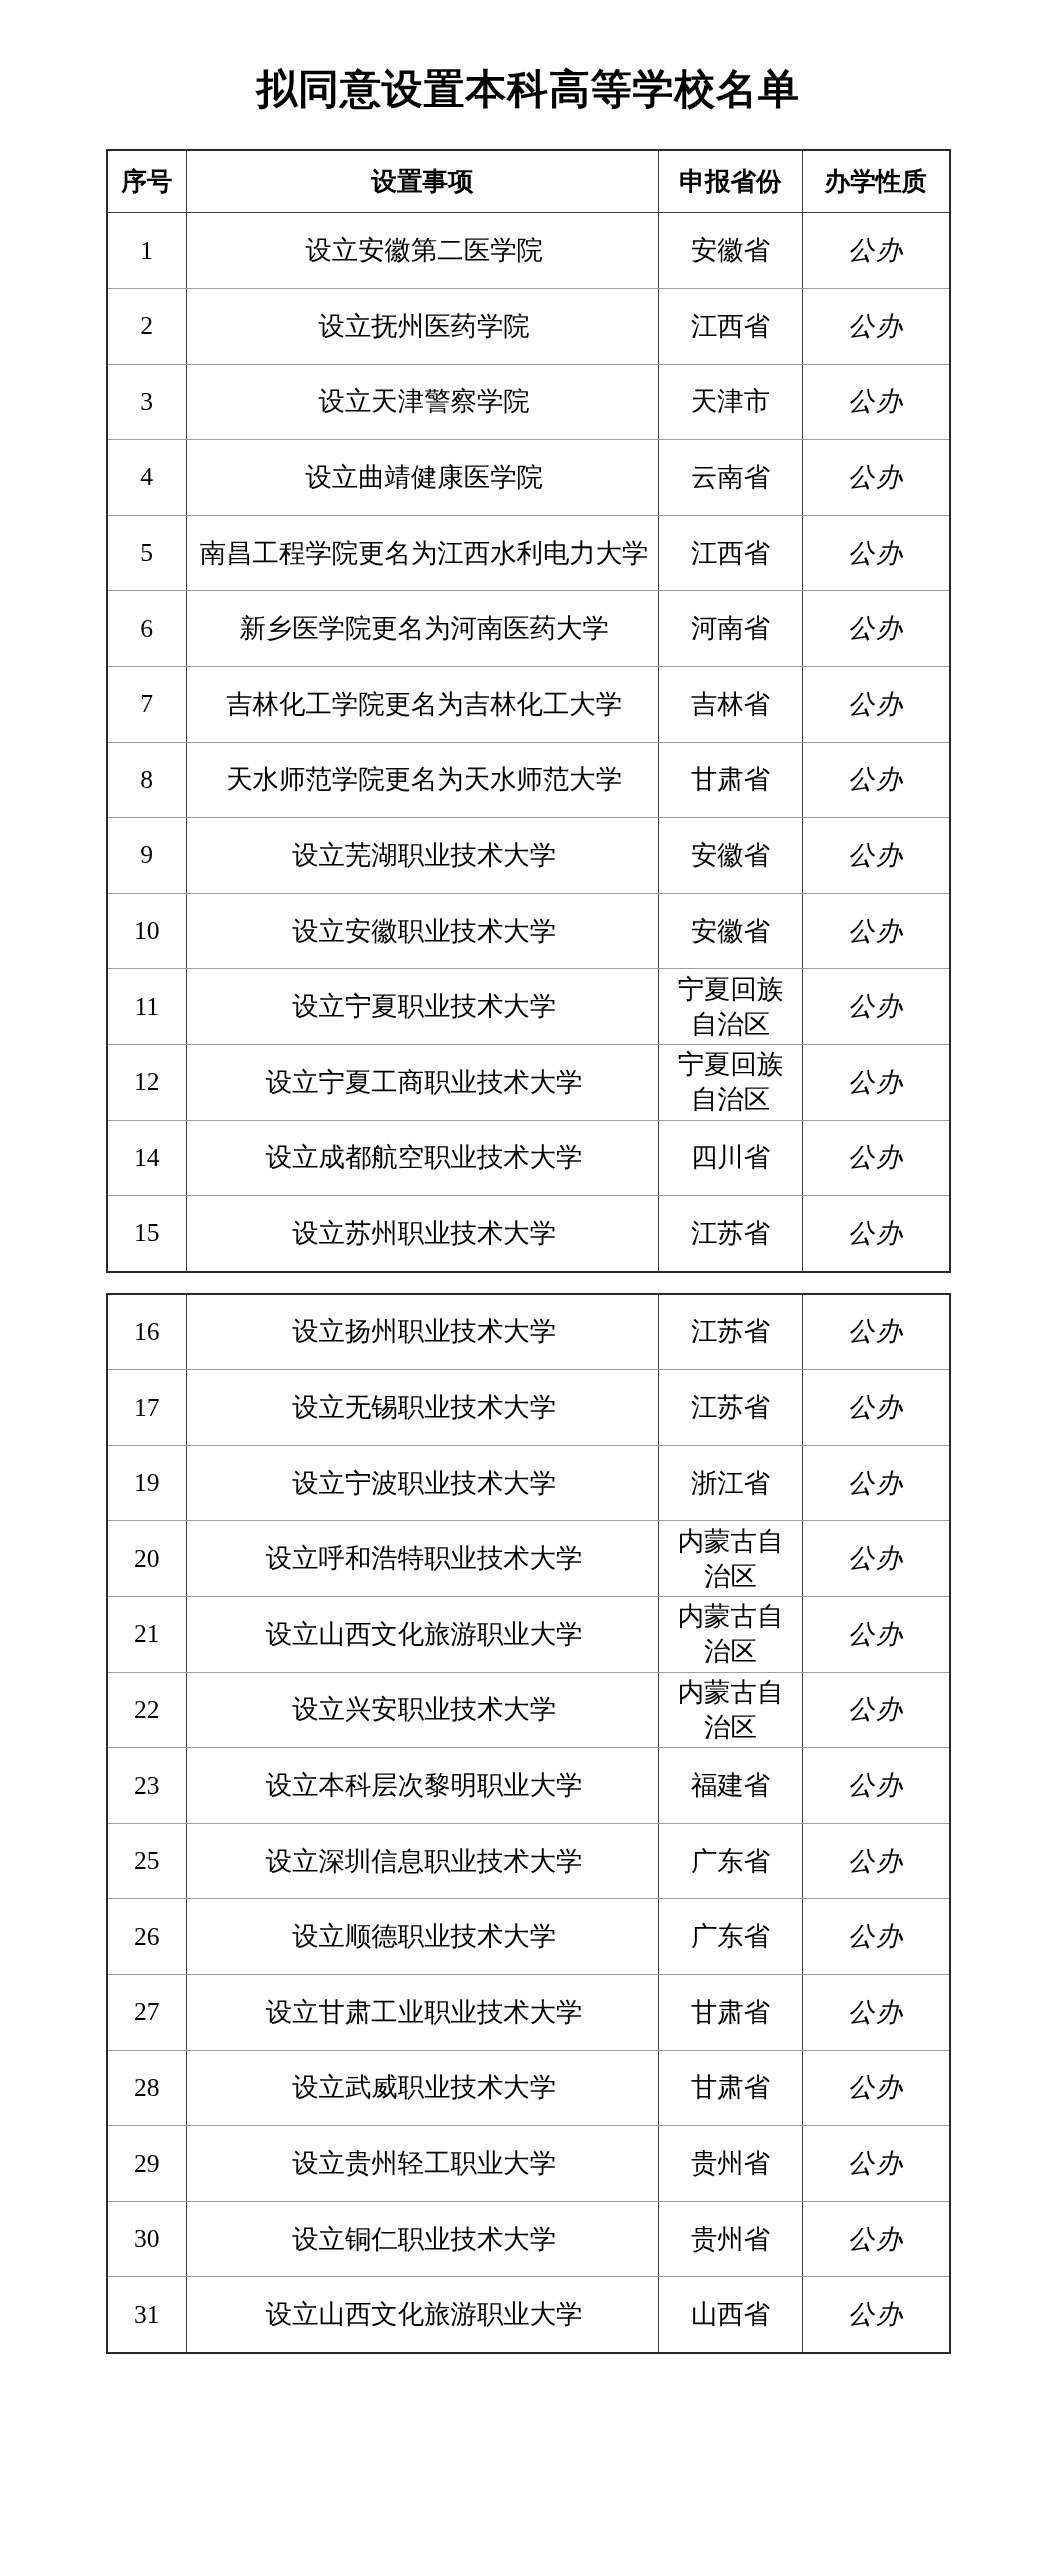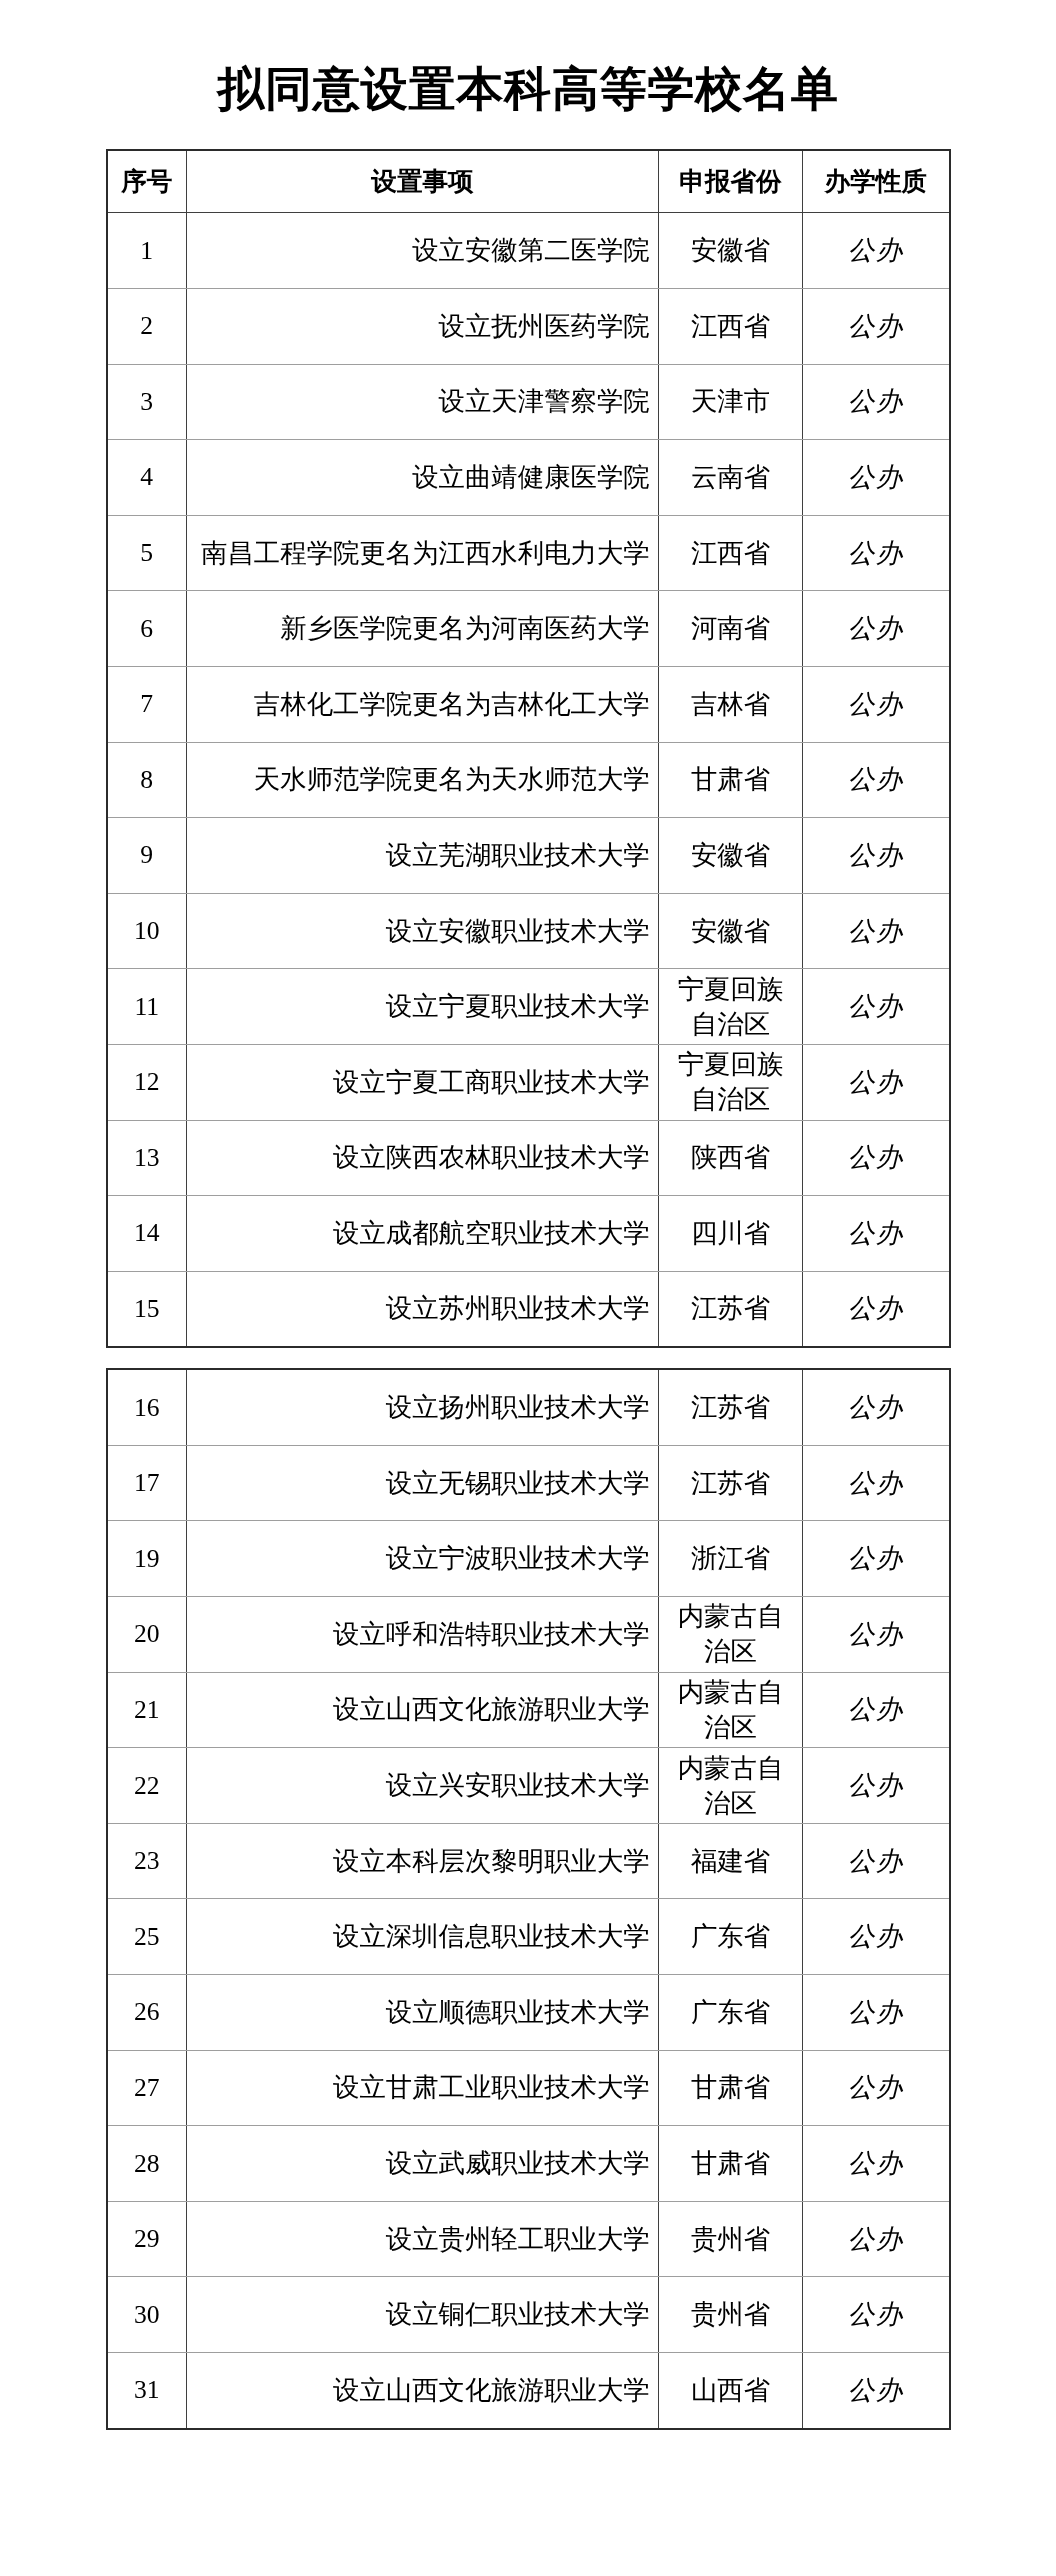--- a/index.html
+++ b/index.html
@@ -18,21 +18,21 @@
     min-height: 2576px;
     box-sizing: border-box;
     padding-top: 63px;
     background: #ffffff;
   }
   .doc-title {
     margin: 0 auto 33px auto;
     text-align: center;
     font-family: "Liberation Serif", serif;
     font-weight: bold;
-    font-size: 47px;
+    font-size: 41px;
     line-height: 53px;
     letter-spacing: 0.8px;
     color: #000000;
   }
   table.roster {
     width: 842px;
     margin: 0 auto;
     border-collapse: collapse;
     table-layout: fixed;
     border: 2.5px solid #2b2b2b;
@@ -67,21 +67,21 @@
     border-top: 1.7px solid #9e9e9e;
     border-bottom: 1.7px solid #9e9e9e;
     background: #ffffff;
     box-sizing: content-box;
   }
   table.roster td.no {
     font-size: 25.6px;
     letter-spacing: 0;
   }
   table.roster td.matter {
-    text-align: right;
+    text-align: center;
     padding: 3.3px 8.3px 3.3px 11.6px;
     line-height: 35px;
   }
   table.roster td.province {
     line-height: 35px;
     padding: 1.7px 8.3px;
   }
   table.roster td.nature {
     letter-spacing: 1.7px;
     font-style: italic;
@@ -179,26 +179,20 @@
           <td class="province">宁夏回族自治区</td>
           <td class="nature">公办</td>
         </tr>
         <tr>
           <td class="no">12</td>
           <td class="matter">设立宁夏工商职业技术大学</td>
           <td class="province">宁夏回族自治区</td>
           <td class="nature">公办</td>
         </tr>
         <tr>
-          <td class="no">13</td>
-          <td class="matter">设立陕西农林职业技术大学</td>
-          <td class="province">陕西省</td>
-          <td class="nature">公办</td>
-        </tr>
-        <tr>
           <td class="no">14</td>
           <td class="matter">设立成都航空职业技术大学</td>
           <td class="province">四川省</td>
           <td class="nature">公办</td>
         </tr>
         <tr>
           <td class="no">15</td>
           <td class="matter">设立苏州职业技术大学</td>
           <td class="province">江苏省</td>
           <td class="nature">公办</td>

